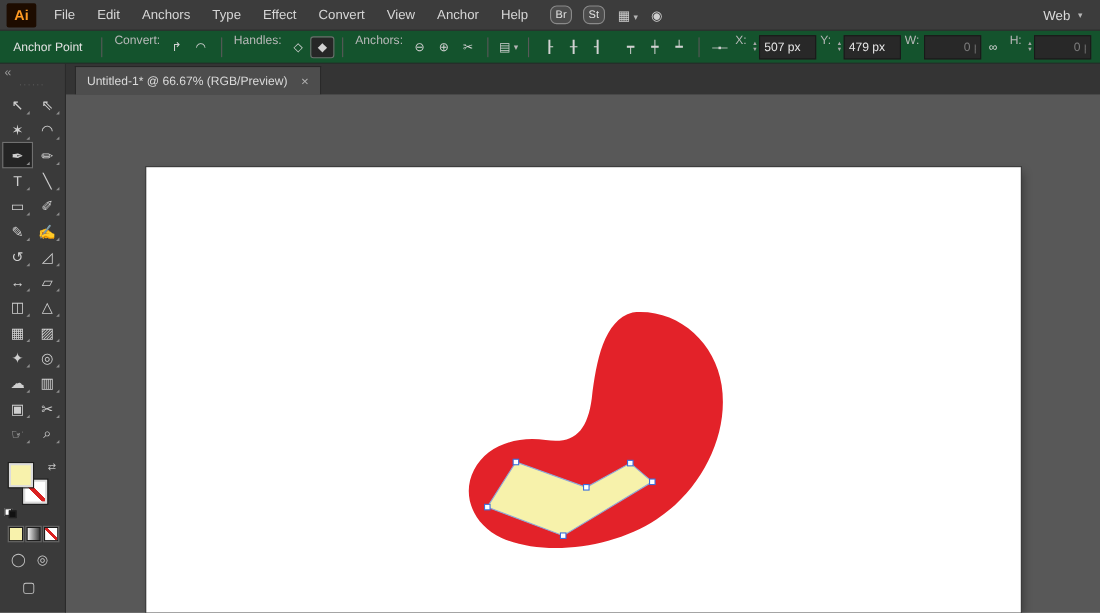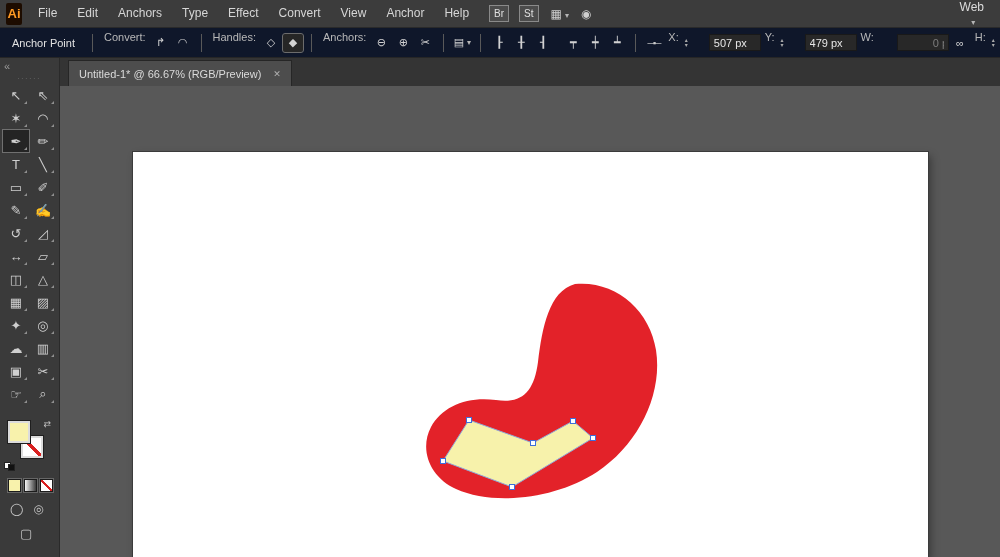--- a/index.html
+++ b/index.html
@@ -9,58 +9,57 @@
     background:#4f4f4f; color:#c9c9c9; font-size:12px; position:relative;
   }
 
   
   .menubar{
     position:absolute; left:0; top:0; right:0; height:28px;
     background:#3c3c3c; border-bottom:1px solid #2a2a2a;
     display:flex; align-items:center;
   }
   .ai-logo{
-    width:16px; height:22px; margin:0 6px 0 6px; background:#1d0c00;
+    width:27px; height:22px; margin:0 6px 0 6px; background:#1d0c00;
     color:#ff9a23; font-weight:bold; font-size:13px;
     display:flex; align-items:center; justify-content:center; border-radius:2px;
   }
   .menu-item{ padding:0 10px; line-height:27px; color:#d6d6d6; cursor:default; }
   .badge{
     margin-left:10px; padding:2px 4px; font-size:10px; color:#e0e0e0;
-    background:#4c4c4c; border:1px solid #8a8a8a; border-radius:0;
+    background:#4c4c4c; border:1px solid #8a8a8a; border-radius:6px;
   }
   .mb-icon{ margin-left:12px; color:#cfcfcf; font-size:12px; }
   .caret{ font-size:8px; color:#b5b5b5; margin-left:3px; }
-  .workspace{ margin-left:auto; margin-right:16px; display:flex; align-items:center; gap:4px; color:#dcdcdc;flex-direction:column; }
+  .workspace{ margin-left:auto; margin-right:16px; display:flex; align-items:center; gap:4px; color:#dcdcdc; }
 
   
   .controlbar{
     position:absolute; left:0; top:28px; right:0; height:30px;
-    background:#0f172a; border-bottom:1px solid #262626;
+    background:#14532d; border-bottom:1px solid #262626;
     display:flex; align-items:center; font-size:11px; color:#b8b8b8;
     overflow:hidden; white-space:nowrap;
   }
   .cb-title{ margin:0 10px 0 12px; color:#e2e2e2; }
   .sep{ width:1px; height:18px; background:#595959; margin:0 7px; flex:0 0 auto; }
   .cb-label{ margin:0 4px 12px 4px; }
   .cb-btn{
     width:20px; height:18px; display:inline-flex; align-items:center; justify-content:center;
     color:#d2d2d2; font-size:11px; border-radius:2px; margin:0 1px; flex:0 0 auto;
   }
   .cb-btn.pressed{ background:#262626; outline:1px solid #6c6c6c; }
   .align-gap{ width:8px; flex:0 0 auto; }
   .stepper{
     display:inline-flex; flex-direction:column; justify-content:center;
     font-size:6px; line-height:5px; color:#a8a8a8; margin:0 2px 0 2px;
   }
   .field{
-    width:52px; height:17px; background:#282828; border:1px solid #191919;
+    width:52px; height:22px; background:#282828; border:1px solid #191919;
     color:#e6e6e6; font-size:11px; padding:0 4px;
     font-family:"Liberation Sans", sans-serif;
-    margin-left:19px;
   }
   .field.dim{ color:#7d7d7d;padding-left:35px; }
   .transform-ref{ letter-spacing:-1px; font-size:9px; color:#cfcfcf; margin:0 4px; }
 
   
   .tabbar{
     position:absolute; left:60px; top:58px; right:0; height:28px; background:#343434;
   }
   .tab{
     position:absolute; left:8px; top:2px; height:26px; background:#4d4d4d;

